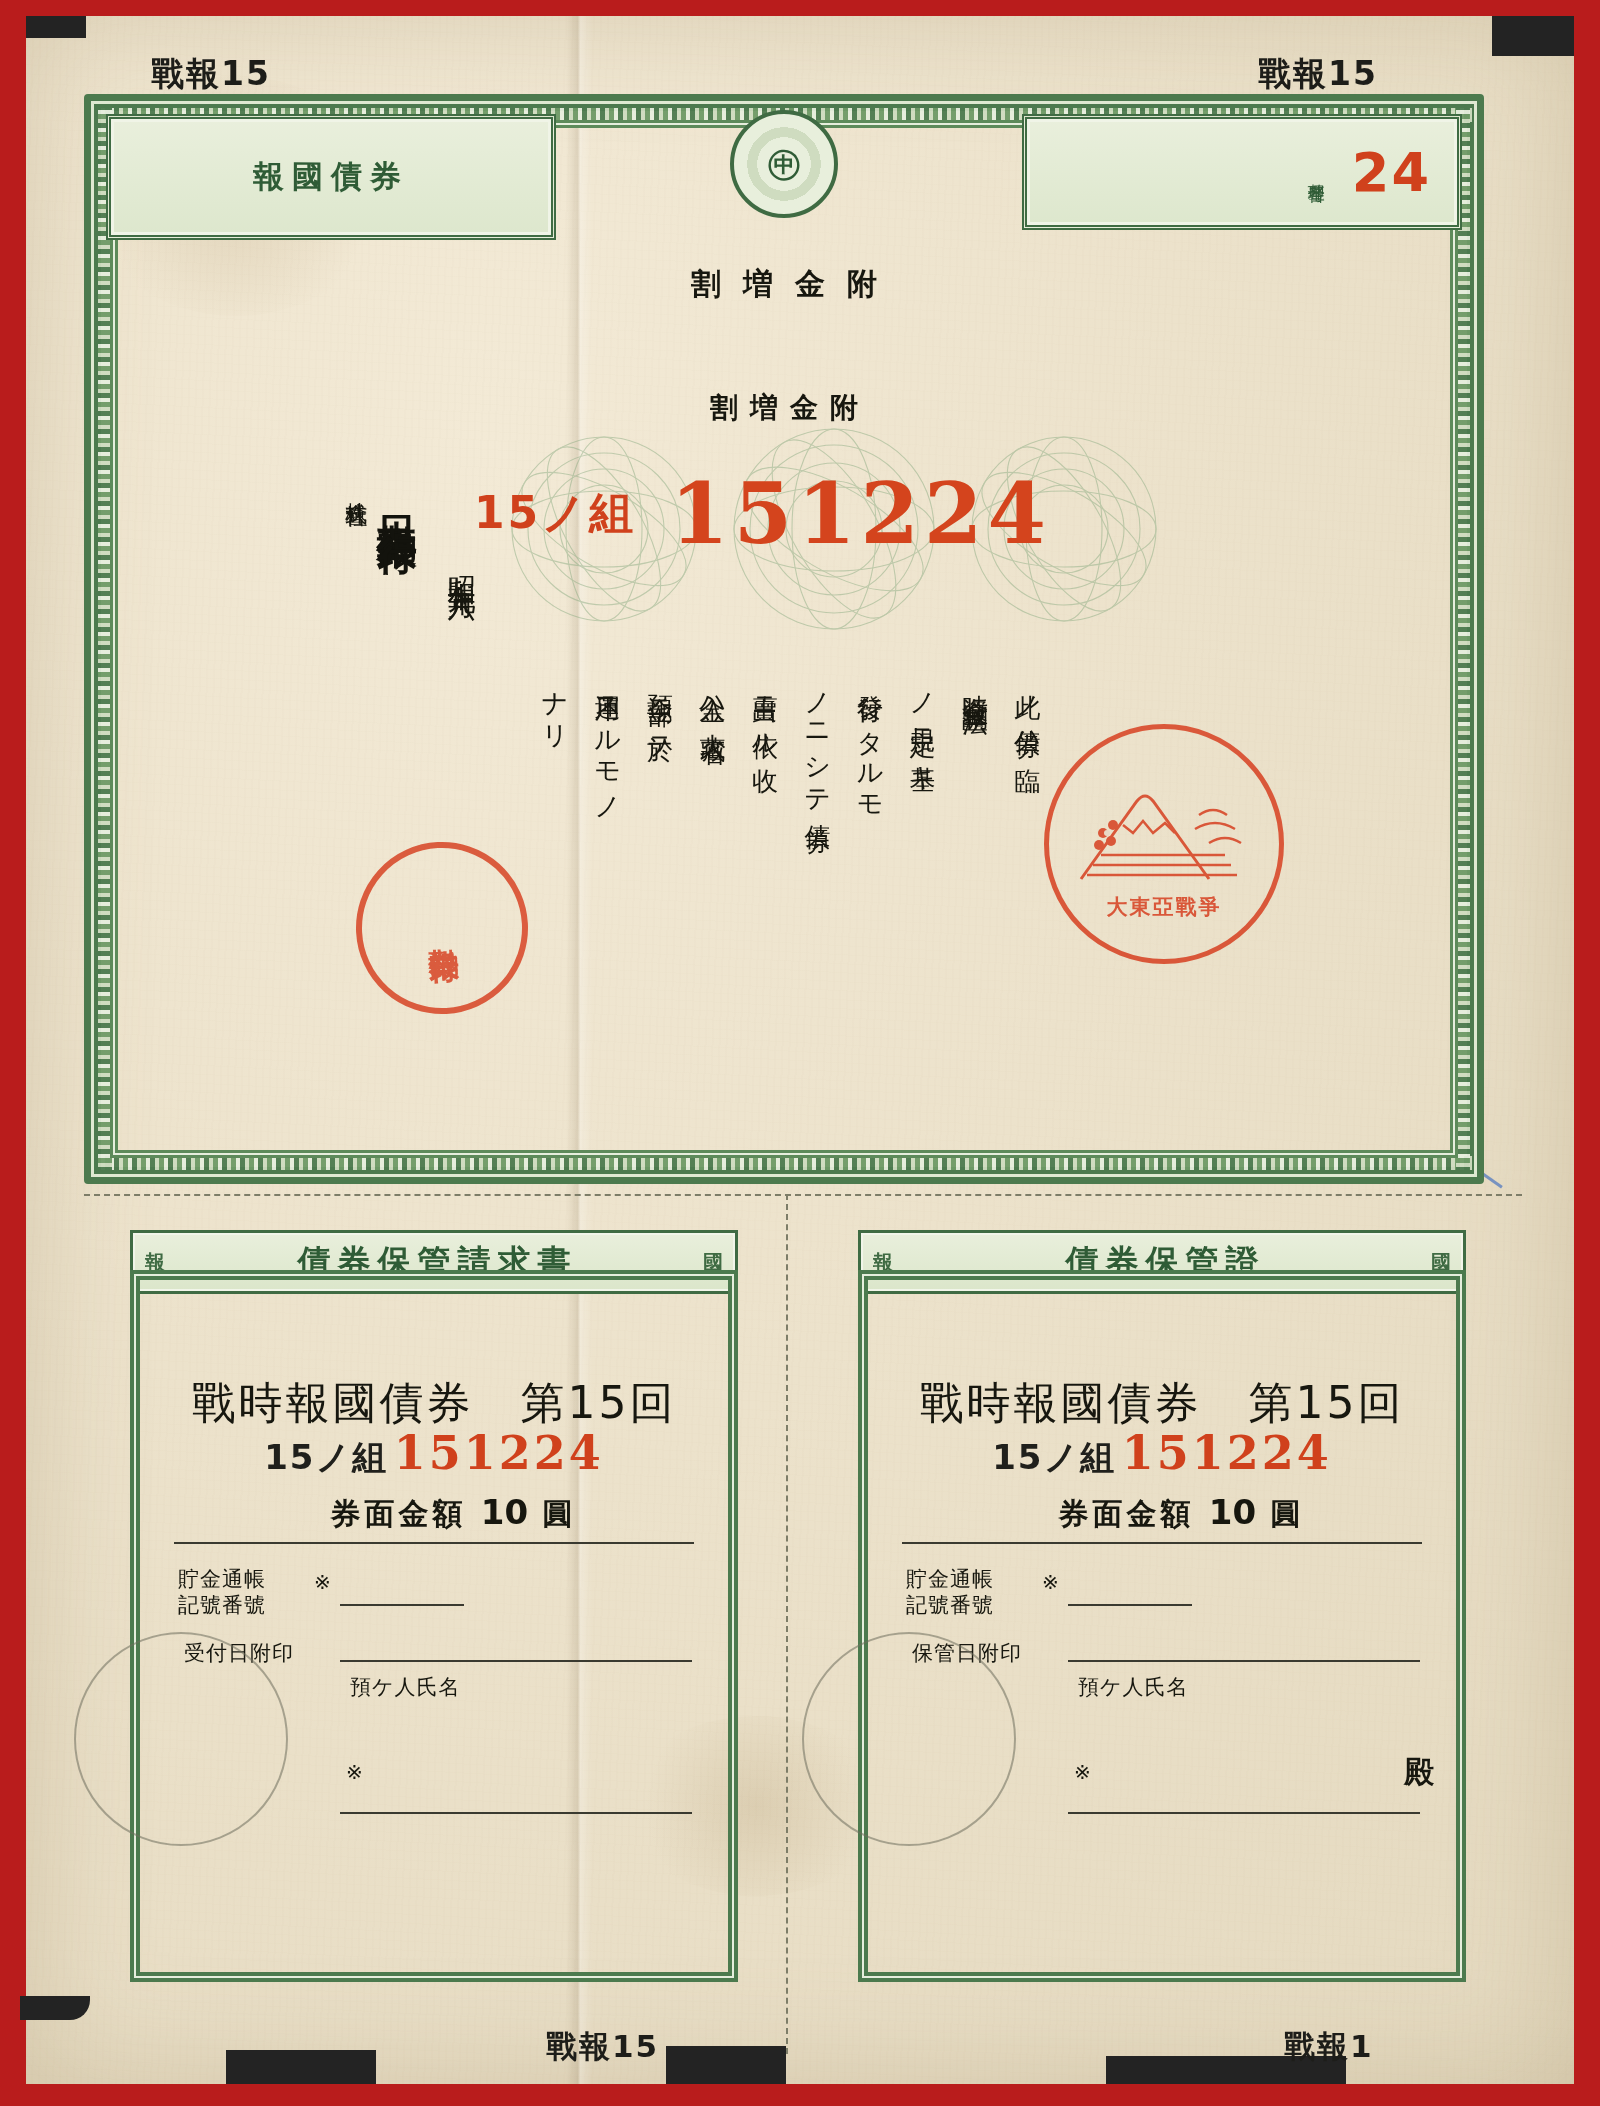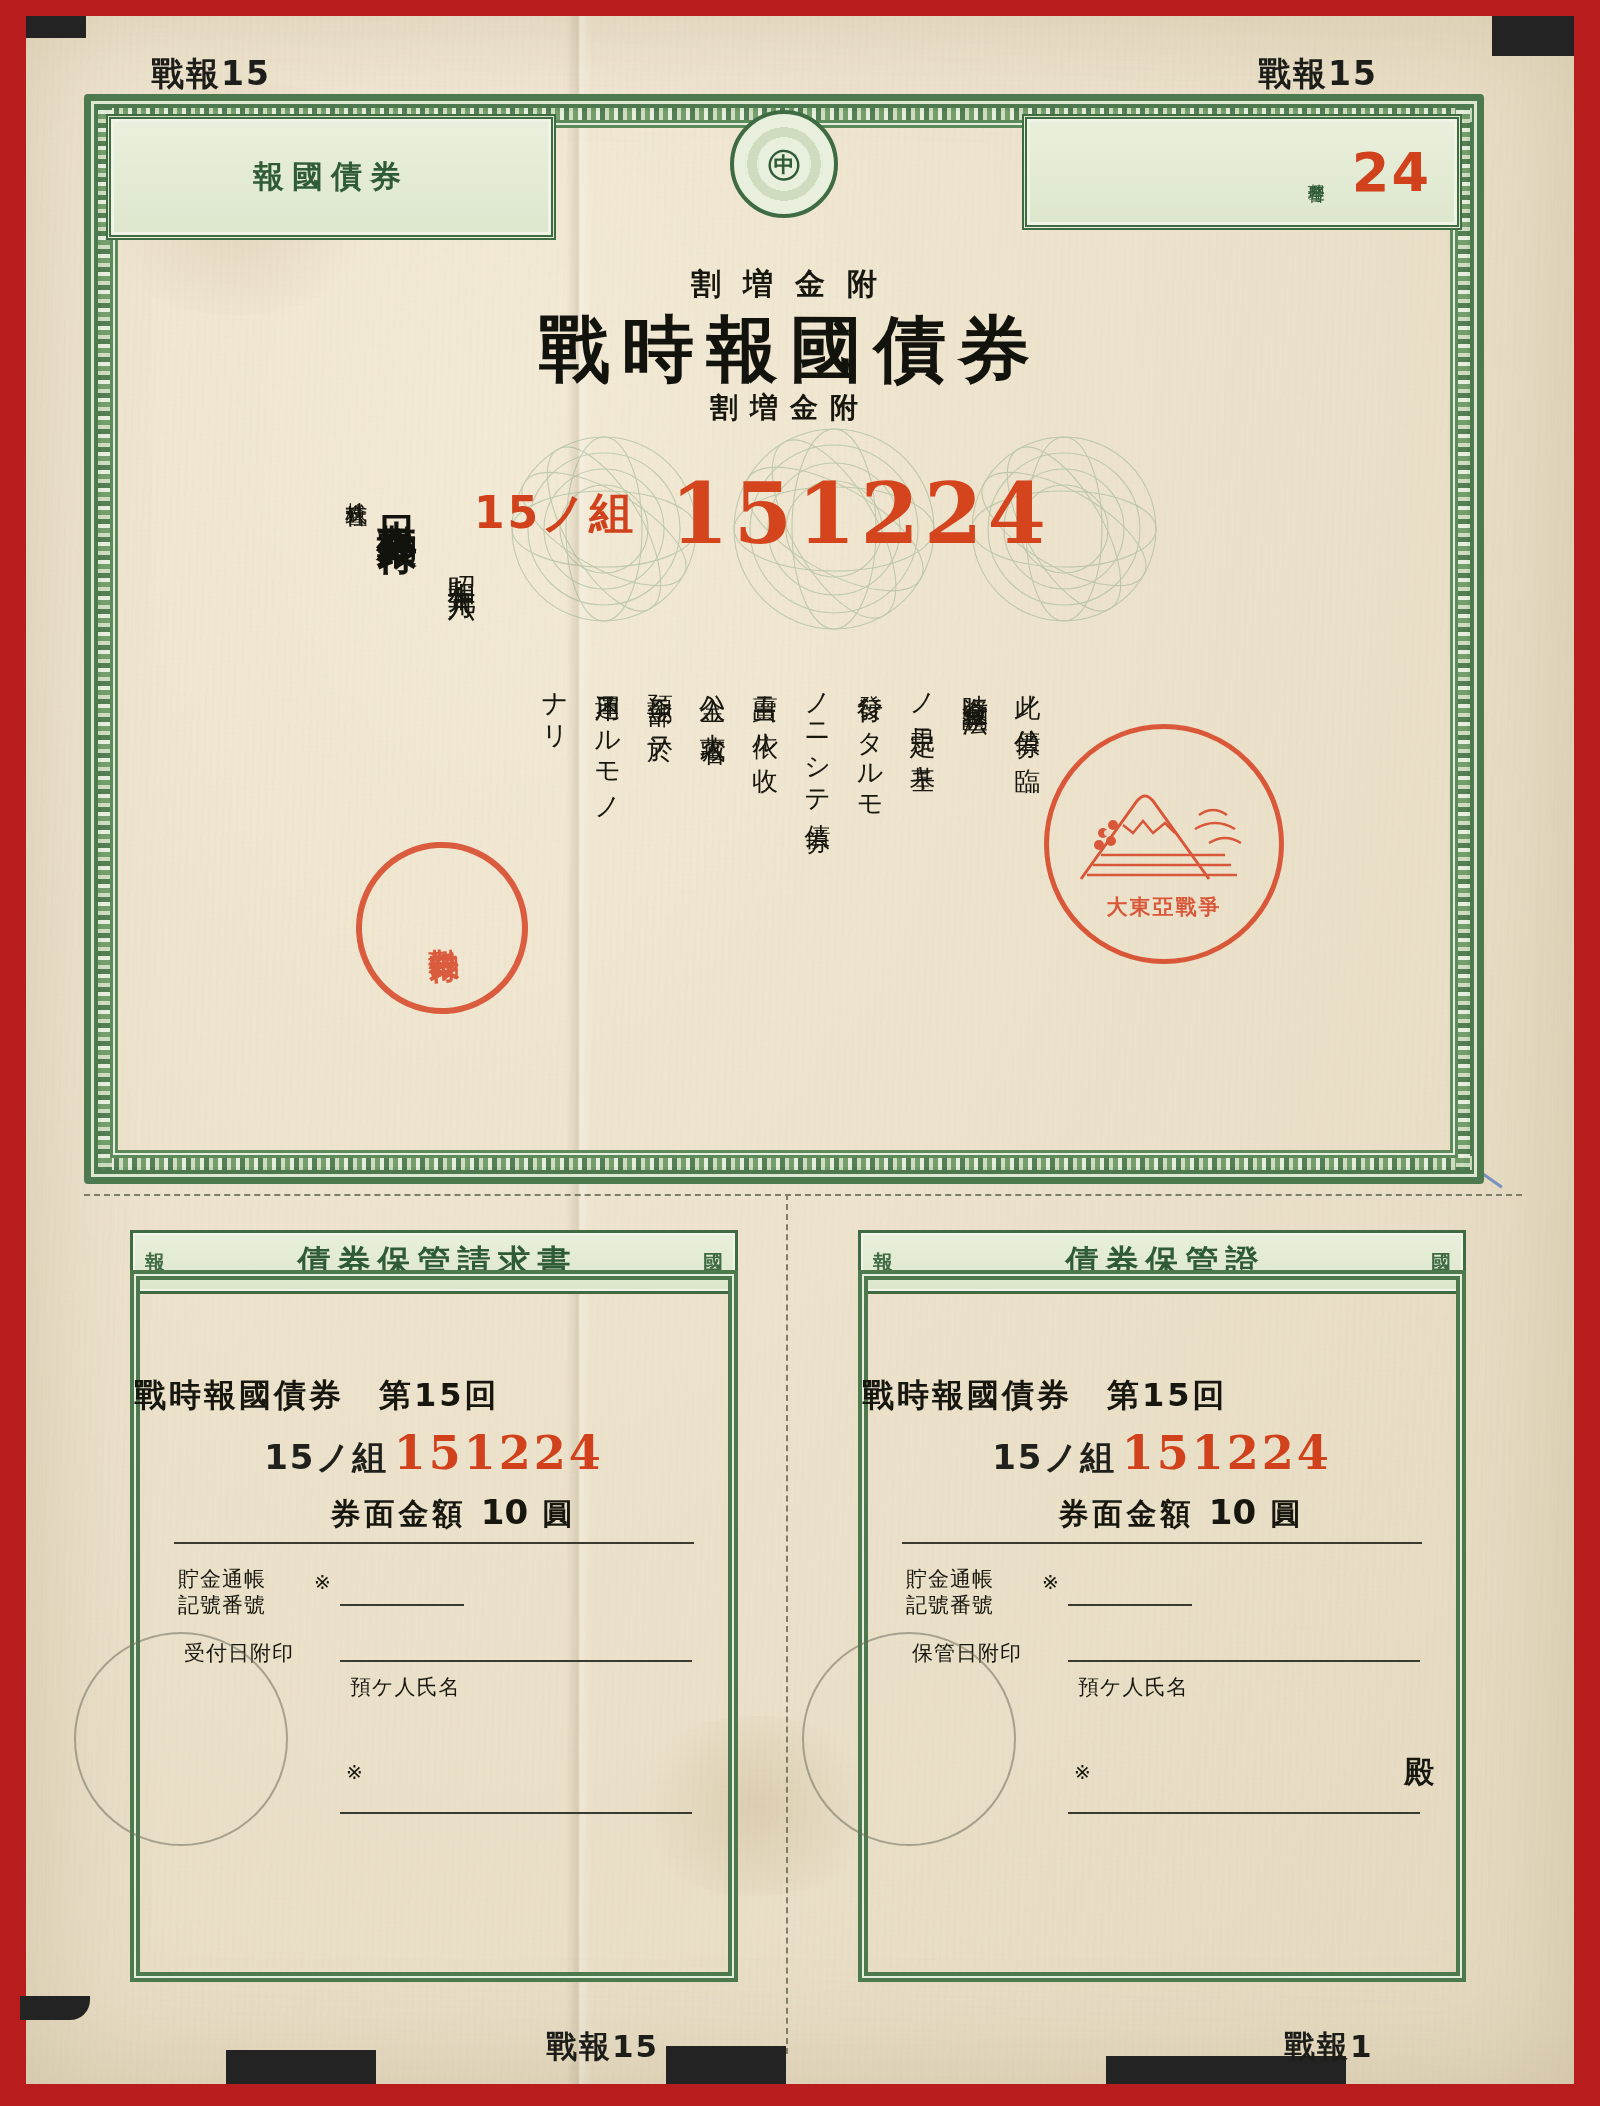--- a/index.html
+++ b/index.html
@@ -426,22 +426,23 @@
     color: #3f6b43;
     font-weight: bold;
   }
   .stub-head .side.l { left: 12px; }
   .stub-head .side.r { right: 12px; }
 
   .stub-title {
     position: absolute;
     left: 0; right: 0;
     top: 100px;
-    font-size: 32px;
-    font-weight: bold;
+    text-align: center;
+    font-size: 44px;
+    font-weight: normal;
     color: #17170f;
     letter-spacing: 3px;
   }
   .stub-number {
     position: absolute;
     left: 0; right: 0;
     top: 152px;
     text-align: center;
     color: #d0411c;
     font-weight: bold;
@@ -570,21 +571,20 @@
 
       <div id="header-plate-right">
         <div id="serial-label" class="cjk">
           <div style="writing-mode:vertical-rl;text-orientation:upright;height:78px;">整理番号</div>
         </div>
         <div id="serial-value">24</div>
       </div>
 
       <div id="cert-body">
         <div id="title-small" class="cjk">割増金附</div>
-        <div id="title-main" class="cjk">戰時報國債券</div>
         <div id="title-issue" class="cjk">割増金附</div>
 
         <svg id="guilloche" viewBox="0 0 760 210">
           <g fill="none" stroke="#87a97f" stroke-width="1.1" opacity="0.85">
             <g>
               <circle cx="150" cy="105" r="92"></circle>
                 <circle cx="150" cy="105" r="76"></circle>
               <circle cx="150" cy="105" r="60"></circle>
                 <circle cx="150" cy="105" r="44"></circle>
               <circle cx="380" cy="105" r="100"></circle>

